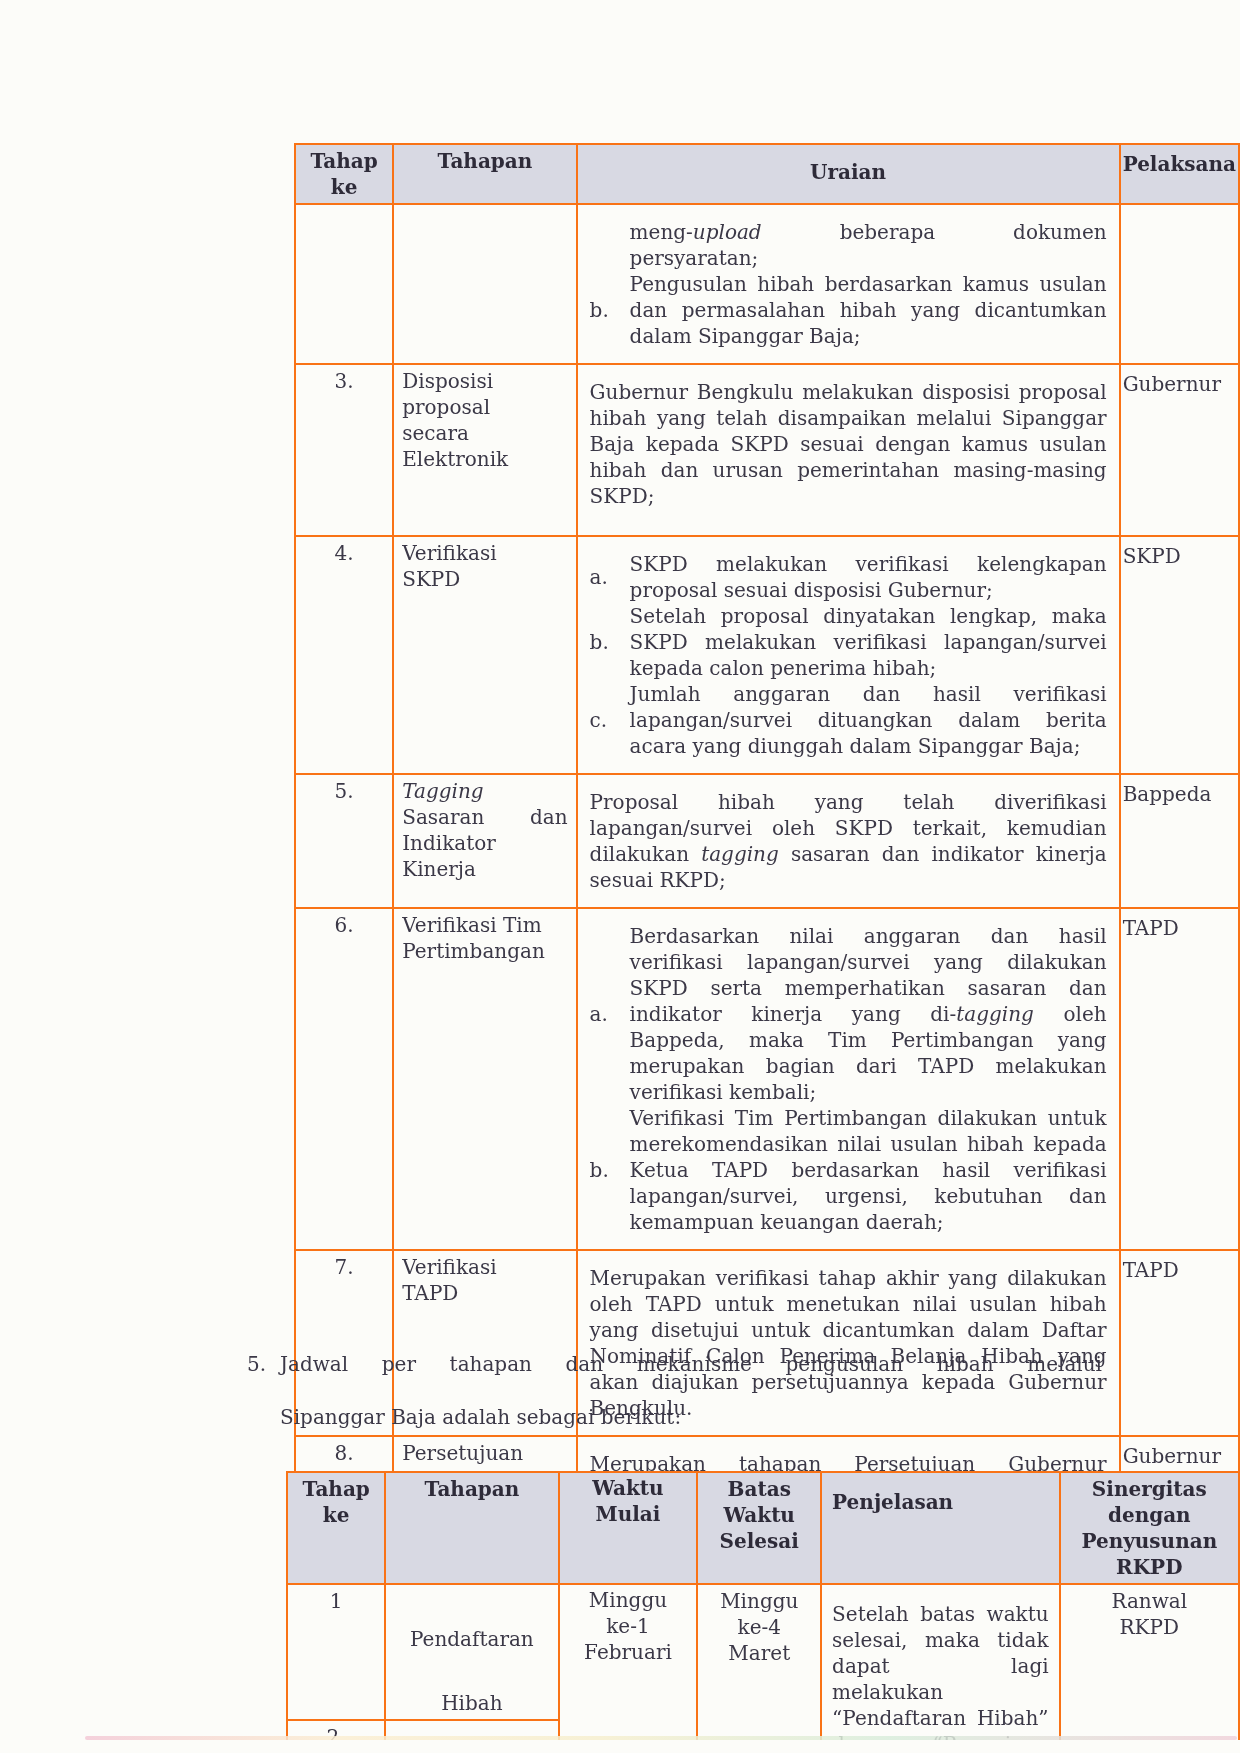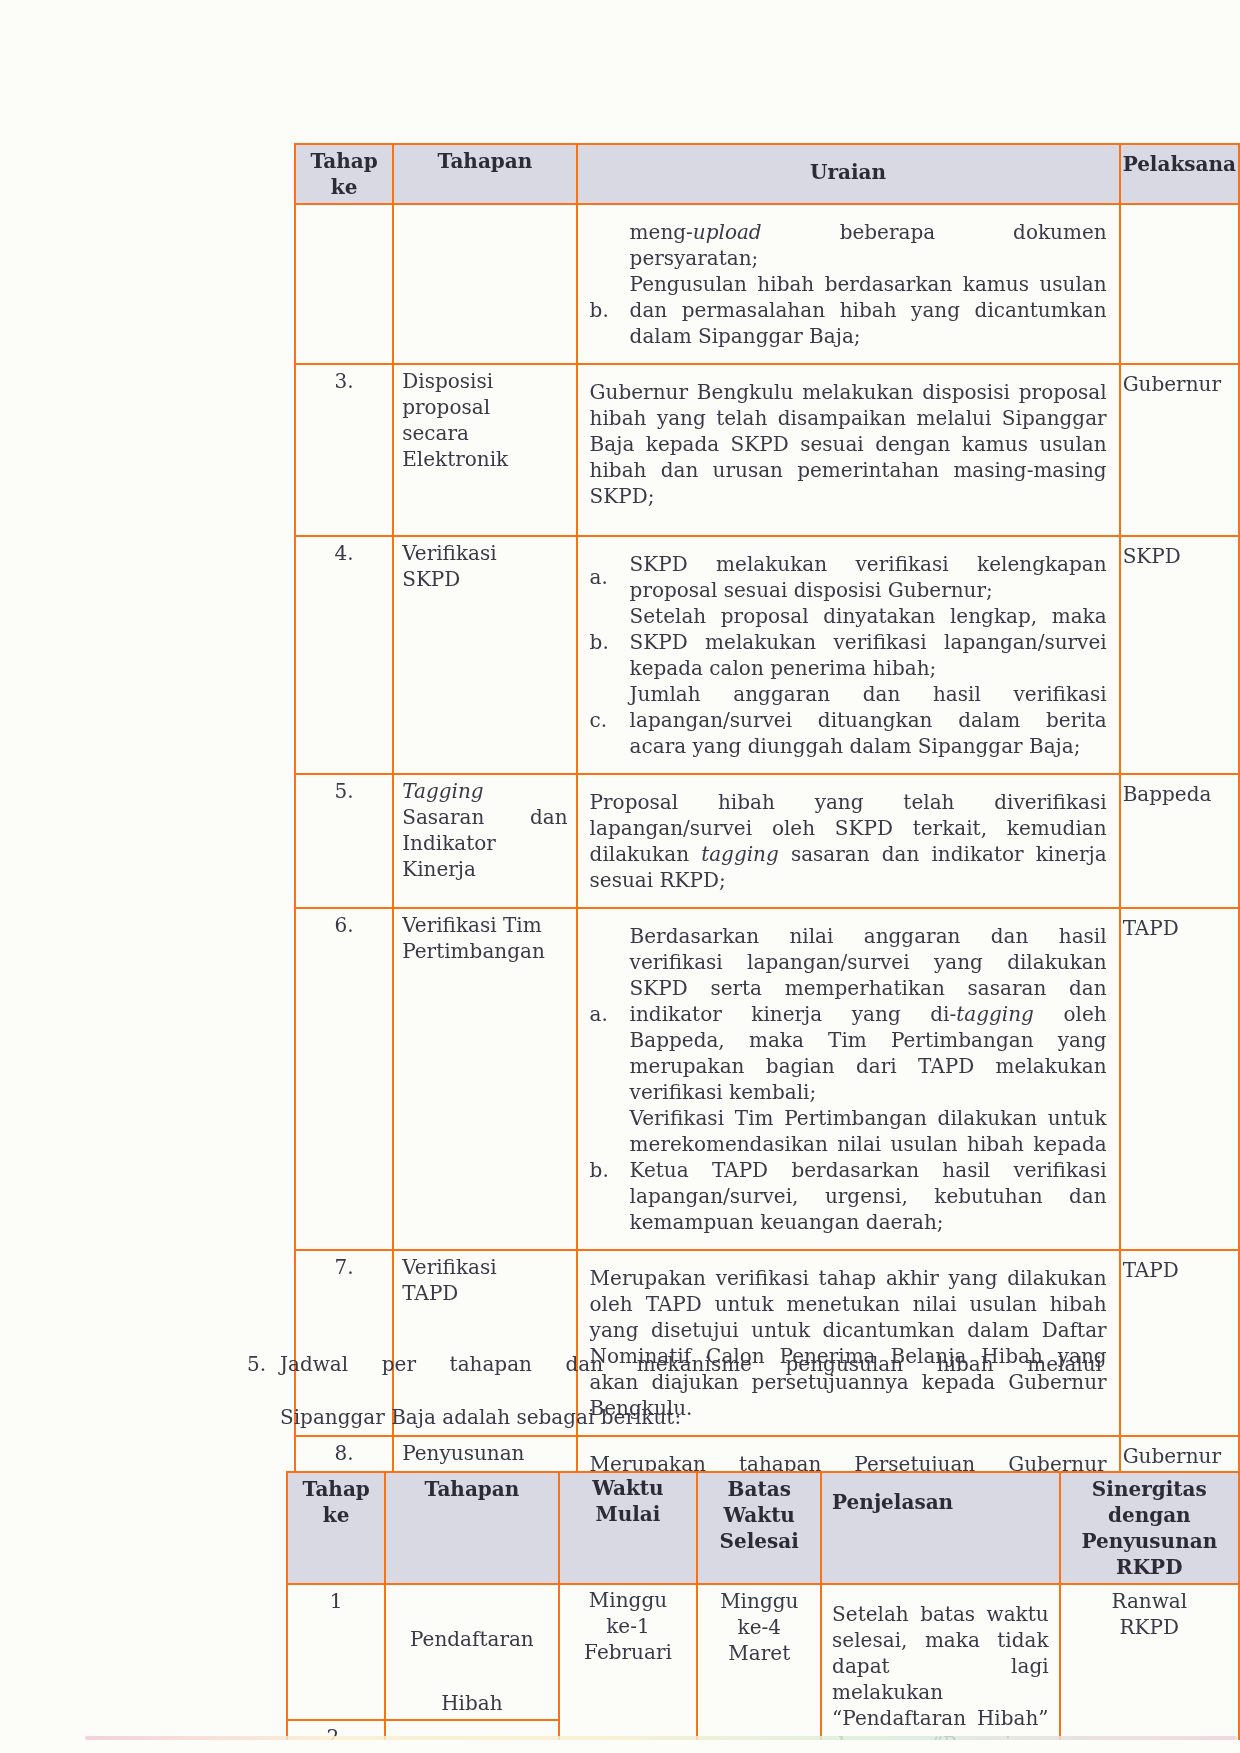--- a/index.html
+++ b/index.html
@@ -182,21 +182,21 @@
             </td>
         <td class="c-ur">
           <div class="para"><span>Merupakan verifikasi tahap akhir yang dilakukan oleh TAPD untuk menetukan nilai usulan hibah yang disetujui untuk dicantumkan dalam Daftar Nominatif Calon Penerima Belanja Hibah yang akan diajukan persetujuannya kepada Gubernur Bengkulu.</span></div>
         </td>
         <td class="c-pel">TAPD</td>
       </tr>
 
       <tr class="hr6">
         <td class="c-no">8.</td>
         <td class="c-tah">
-              <div class="ln"><span>Penyusunan</span></div>
+              <div class="ln"><span>Persetujuan</span></div>
               <div class="ln"><span>Gubernur</span></div>
             </td>
         <td class="c-ur">
           <div class="para"><span>Merupakan tahapan Persetujuan Gubernur terhadap Daftar Nominatif Calon Penerima Belanja Hibah yang diajukan oleh TAPD.</span></div>
         </td>
         <td class="c-pel">Gubernur</td>
       </tr>
     </tbody>
       </table>
   </div>

